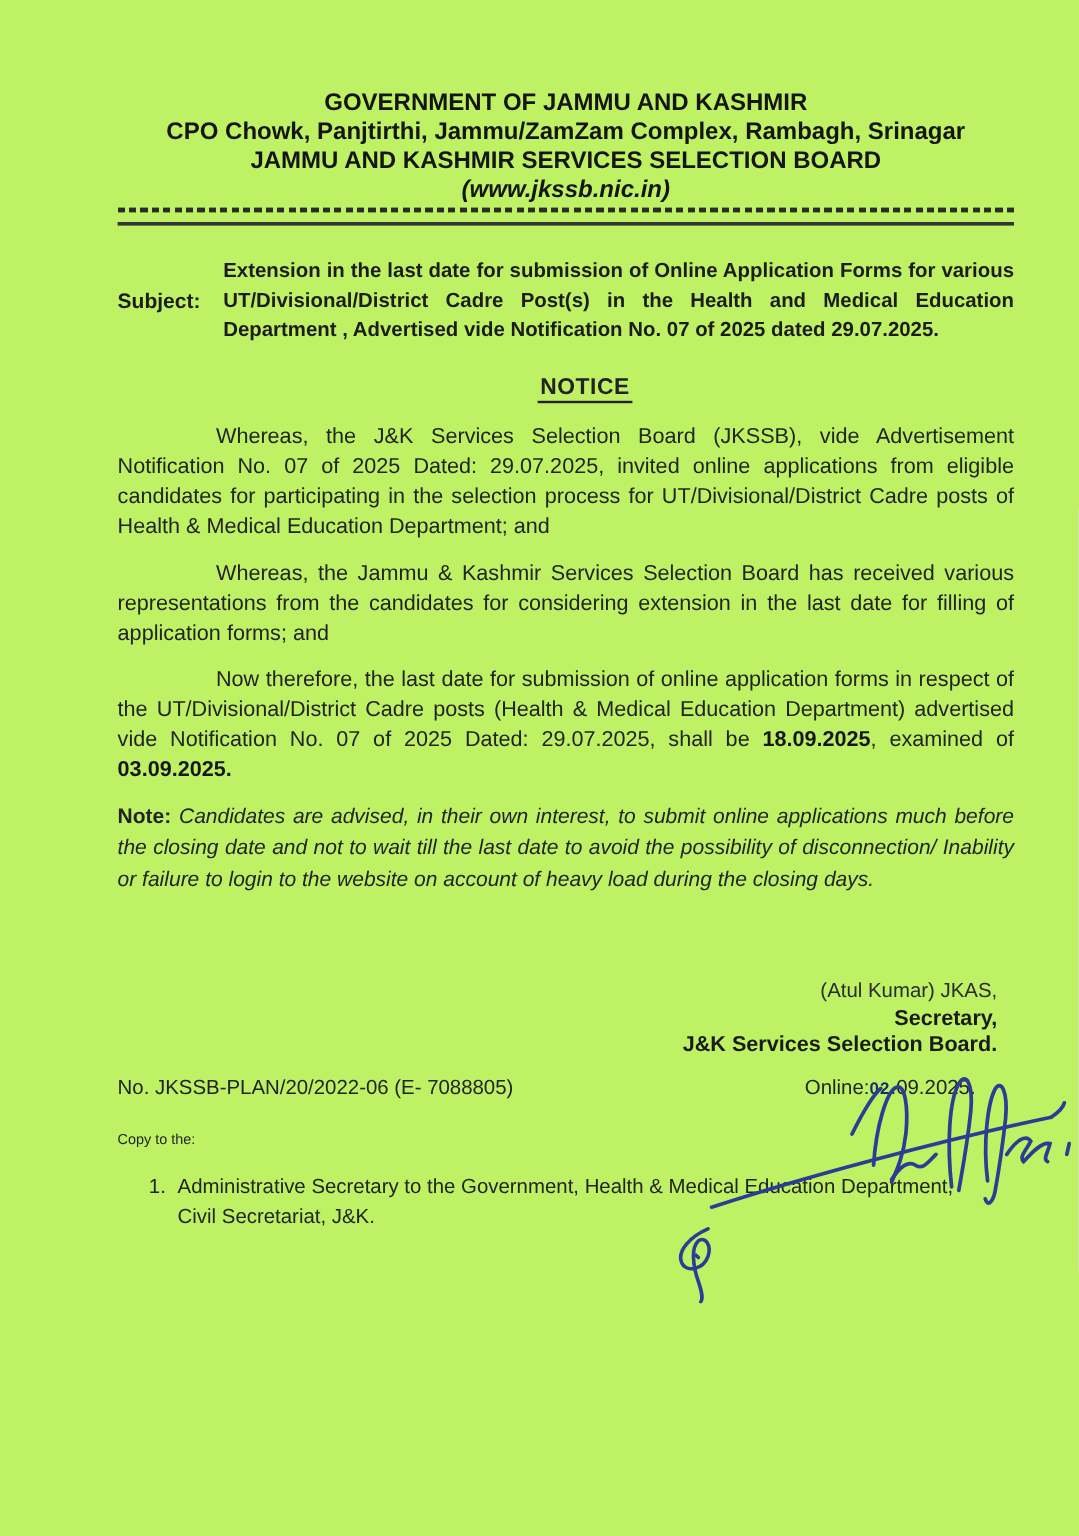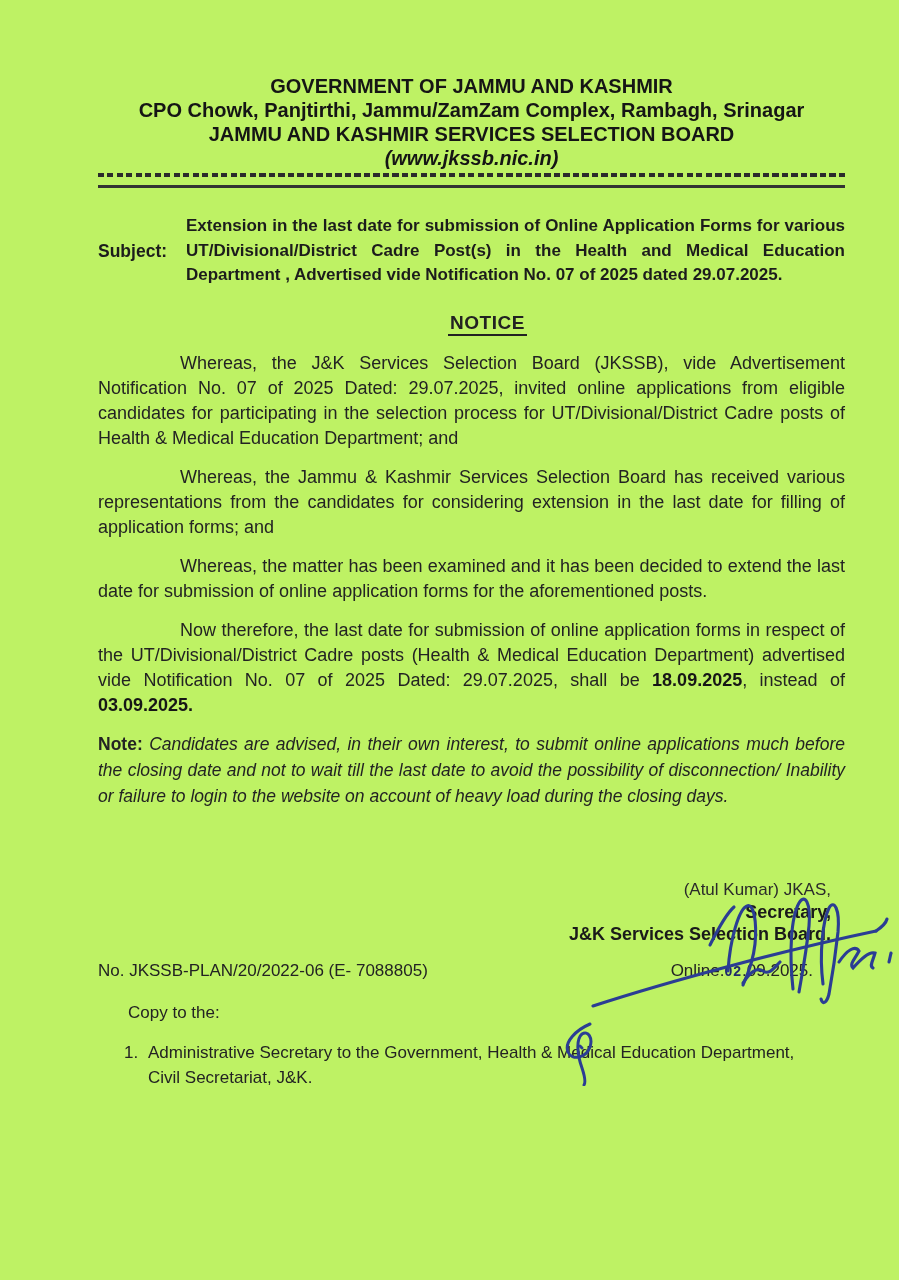--- a/index.html
+++ b/index.html
@@ -52,21 +52,21 @@
   .sig-name{font-size:17px;line-height:22px;color:#2b2b2b;}
   .sig-role{font-size:18px;line-height:22px;font-weight:bold;color:#1a1a1a;}
   .sig-org{font-size:18px;line-height:22px;font-weight:bold;color:#1a1a1a;}
 
   
   .ref-row{margin-top:15px;display:flex;justify-content:space-between;align-items:baseline;
            font-size:17px;line-height:22px;color:#232323;padding-right:32px;}
   .handwritten{color:#1f2a6a;font-weight:bold;font-size:14px;letter-spacing:1px;}
 
   
-  .copy-head{margin-top:20px;font-size:17px;line-height:22px;color:#232323;margin-left:30px;}
+  .copy-head{margin-top:20px;font-size:12px;line-height:22px;color:#232323;}
   .copy-list{margin:16px 0 0 0;padding:0 0 0 26px;list-style:none;}
   .copy-list li{display:flex;font-size:17px;line-height:25px;color:#232323;}
   .li-num{flex:0 0 24px;}
   .li-text{flex:1;padding-right:30px;}
 
   
   .signature-svg{position:absolute;left:560px;top:893px;pointer-events:none;}
   .flourish-svg{position:absolute;left:556px;top:1020px;pointer-events:none;}
 </style>
 </head>
@@ -86,22 +86,21 @@
 
     <section class="subject">
       <span class="subject-label">Subject:</span>
       <div class="subject-text">Extension in the last date for submission of Online Application Forms for various UT/Divisional/District Cadre Post(s) in the Health and Medical Education Department , Advertised vide Notification No. 07 of 2025 dated 29.07.2025.</div>
     </section>
 
     <h2 class="notice"><span>NOTICE</span></h2>
 
     <p class="body-para first">Whereas, the J&amp;K Services Selection Board (JKSSB), vide Advertisement Notification No. 07 of 2025 Dated: 29.07.2025, invited online applications from eligible candidates for participating in the selection process for UT/Divisional/District Cadre posts of Health &amp; Medical Education Department; and</p>
     <p class="body-para">Whereas, the Jammu &amp; Kashmir Services Selection Board has received various representations from the candidates for considering extension in the last date for filling of application forms; and</p>
-    <p class="body-para">Whereas, the matter has been examined and it has been decided to extend the last date for submission of online application forms for the aforementioned posts.</p>
-    <p class="body-para"><span>Now therefore, the last date for submission of online application forms in respect of the UT/Divisional/District Cadre posts (Health &amp; Medical Education Department) advertised vide Notification No. 07 of 2025 Dated: 29.07.2025, shall be </span><strong>18.09.2025</strong><span>, instead of </span><strong>03.09.2025.</strong></p>
+    <p class="body-para"><span>Now therefore, the last date for submission of online application forms in respect of the UT/Divisional/District Cadre posts (Health &amp; Medical Education Department) advertised vide Notification No. 07 of 2025 Dated: 29.07.2025, shall be </span><strong>18.09.2025</strong><span>, examined of </span><strong>03.09.2025.</strong></p>
 
     <p class="note"><span class="note-label">Note:</span><span class="note-text"> Candidates are advised, in their own interest, to submit online applications much before the closing date and not to wait till the last date to avoid the possibility of disconnection/ Inability or failure to login to the website on account of heavy load during the closing days.</span></p>
 
     <div class="sig-block">
       <div class="sig-name">(Atul Kumar) JKAS,</div>
       <div class="sig-role">Secretary,</div>
       <div class="sig-org">J&amp;K Services Selection Board.</div>
     </div>
 
     <div class="ref-row">

